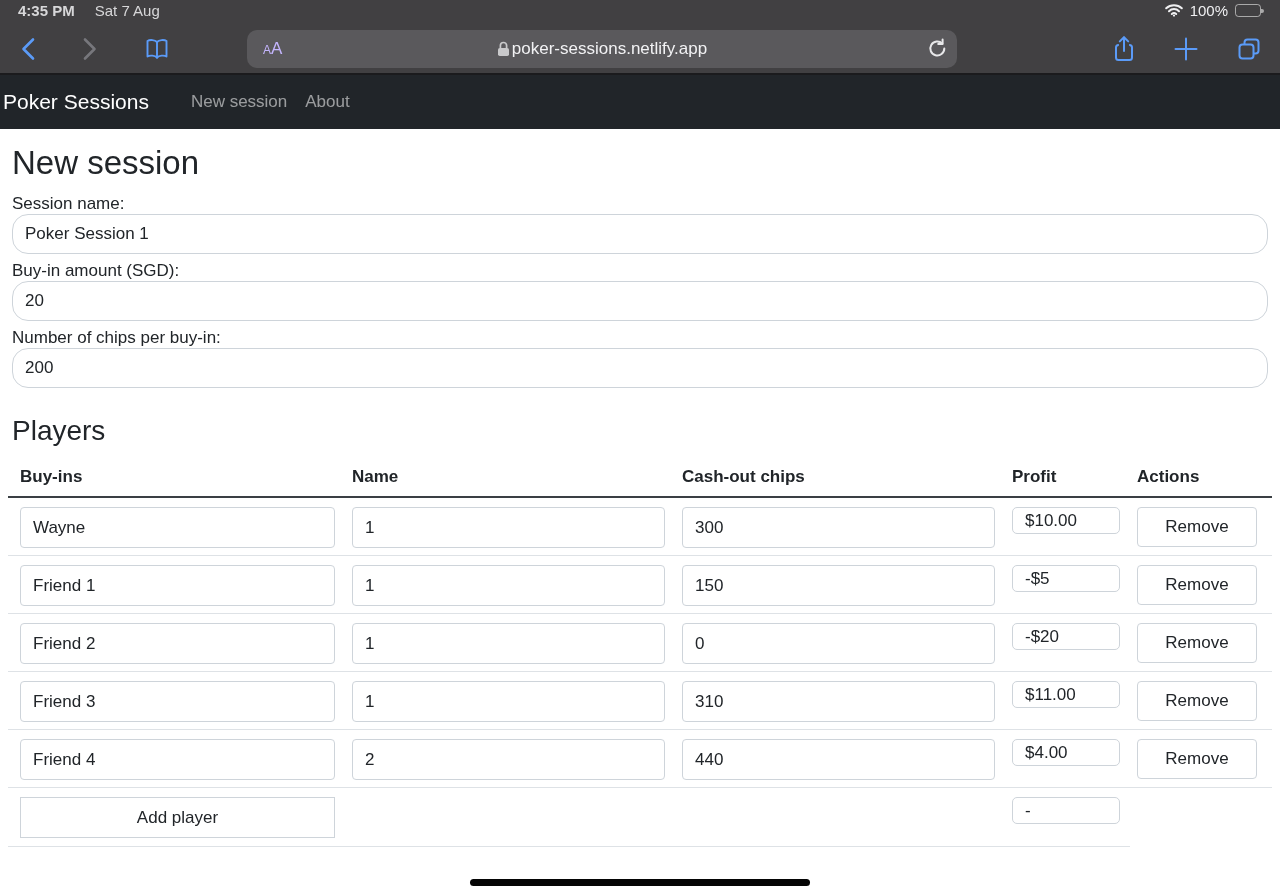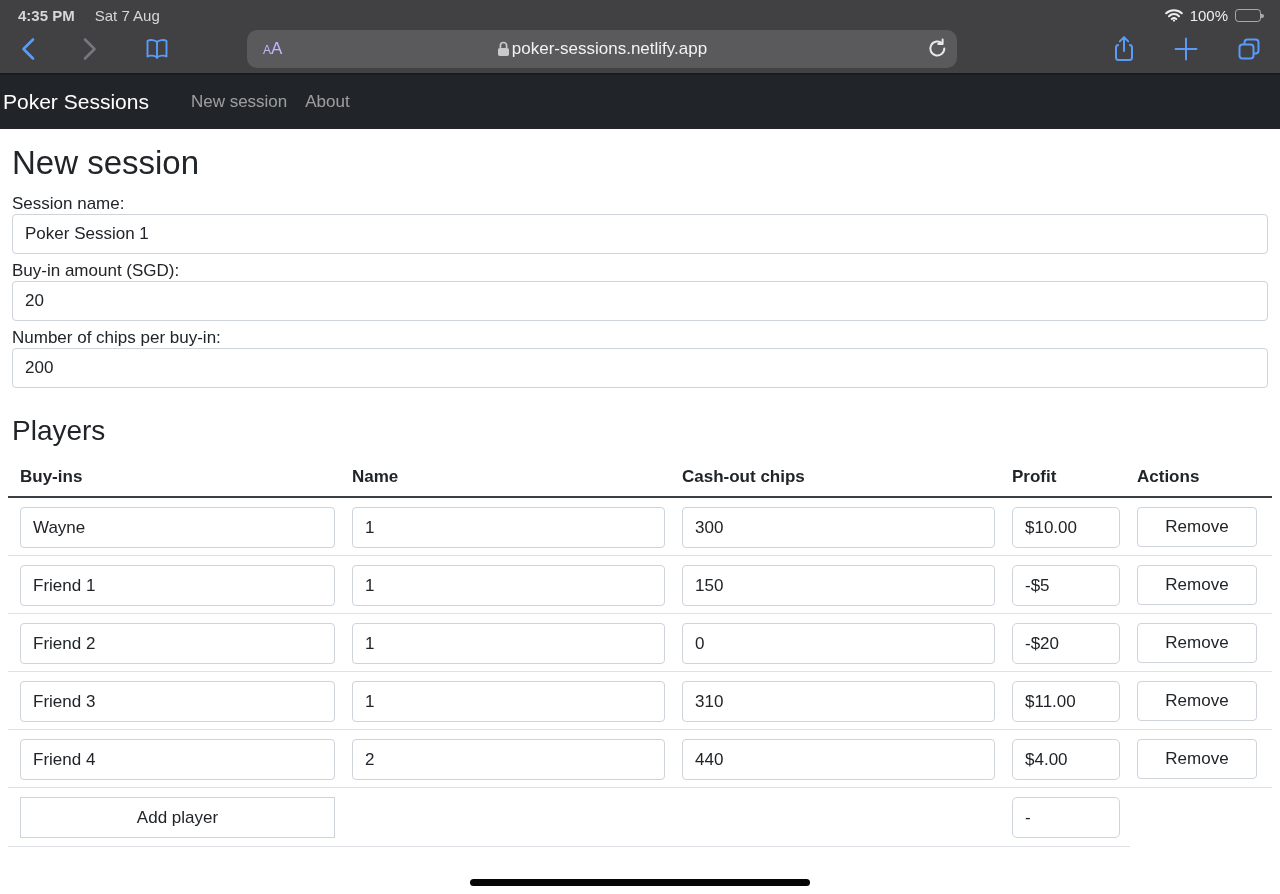--- a/index.html
+++ b/index.html
@@ -1,21 +1,21 @@
 <!DOCTYPE html>
 <html><head>
 <meta charset="utf-8">
 <style>
   * { margin:0; padding:0; box-sizing:border-box; }
   html,body { width:1280px; height:894px; overflow:hidden; }
   body { font-family:"Liberation Sans", sans-serif; background:#fff; position:relative; }
 
   
   .chrome { background:#414042; border-bottom:2px solid #1b1b1d; height:75px; }
-  .status-bar { height:24px; display:flex; justify-content:space-between; align-items:flex-end; padding:2px 16px 0 18px; }
+  .status-bar { height:24px; display:flex; justify-content:space-between; align-items:flex-start; padding:2px 16px 0 18px; }
   .status-left { display:flex; gap:20px; color:#d7d7d9; font-size:15px; }
   .status-time { font-weight:700; }
   .status-right { display:flex; align-items:center; gap:7px; color:#efeff1; font-size:15px; }
   .battery { position:relative; width:26px; height:12.5px; border:1px solid rgba(255,255,255,.55); border-radius:3.5px; padding:1.5px; margin-right:3px; }
   .battery-fill { width:100%; height:100%; background:#fff; border-radius:1.5px; }
   .battery-nub { position:absolute; right:-3.5px; top:3.5px; width:2.2px; height:4.5px; background:rgba(255,255,255,.55); border-radius:0 2px 2px 0; }
 
   .toolbar { height:49px; display:flex; align-items:center; padding:0 18px; }
   .tb-btn { background:none; border:none; color:#5b9bf8; cursor:pointer; display:flex; align-items:center; justify-content:center; padding:0; }
   .tb-btn.disabled { color:#77777c; }
@@ -31,30 +31,30 @@
   
   .site-navbar { height:54px; background:#212529; display:flex; align-items:center; padding-left:3px; }
   .brand { color:#fff; font-size:21px; cursor:pointer; }
   .nav-links { display:flex; gap:18px; margin-left:42px; }
   .nav-link { color:rgba(255,255,255,.55); font-size:17px; cursor:pointer; }
 
   
   .content { padding:0 12px; color:#212529; }
   h1.page-title { font-size:33px; font-weight:500; line-height:34px; margin:17px 0 13px; }
   .field-label { display:block; font-size:17px; line-height:21px; margin-top:6px; }
-  .form-input { display:block; width:100%; height:40px; border:1px solid #ced4da; border-radius:4px; padding:0 12px; font-size:17px; font-family:inherit; color:#212529; margin-bottom:6px; }
+  .form-input { display:block; width:100%; height:40px; border:1px solid #ced4da; border-radius:16px; padding:0 12px; font-size:17px; font-family:inherit; color:#212529; margin-bottom:6px; }
   h2.section-title { font-size:28px; font-weight:500; line-height:30px; margin:28px 0 12px; }
 
   
   .ptable { margin:12px -4px 0; }
   .grid { display:grid; grid-template-columns:315px 313px 313px 108px 120px; column-gap:17px; padding:0 14px 0 12px; align-items:center; }
   .thead { height:40px; border-bottom:2px solid #3a3f44; font-weight:700; font-size:17px; }
   .trow { height:58px; border-bottom:1px solid #dee2e6; padding-top:9px; align-items:start; }
   .tinput { width:100%; height:41px; border:1px solid #ced4da; border-radius:4px; padding:0 12px; font-size:17px; font-family:inherit; color:#212529; }
-  .profit-box { width:100%; height:41px; border:1px solid #ced4da; border-radius:5px; display:flex; align-items:center; padding:0 12px; font-size:17px; }
+  .profit-box { width:100%; height:27px; border:1px solid #ced4da; border-radius:5px; display:flex; align-items:center; padding:0 12px; font-size:17px; }
   .remove-btn { width:100%; height:40px; border:1px solid #ced4da; border-radius:4px; background:#fff; font-size:17px; font-family:inherit; color:#212529; cursor:pointer; }
   .footer-row { border-bottom:none; position:relative; }
   .footer-row::after { content:""; position:absolute; left:0; bottom:-1px; width:1122px; height:1px; background:#dee2e6; }
   .add-btn { width:100%; height:41px; border:1px solid #ced4da; border-radius:0; background:#fff; font-size:17px; font-family:inherit; color:#212529; cursor:pointer; }
 
   .home-indicator { position:absolute; left:470px; bottom:8px; width:340px; height:7px; border-radius:4px; background:#050505; }
   svg { display:block; }
 </style>
 </head>
 <body>

